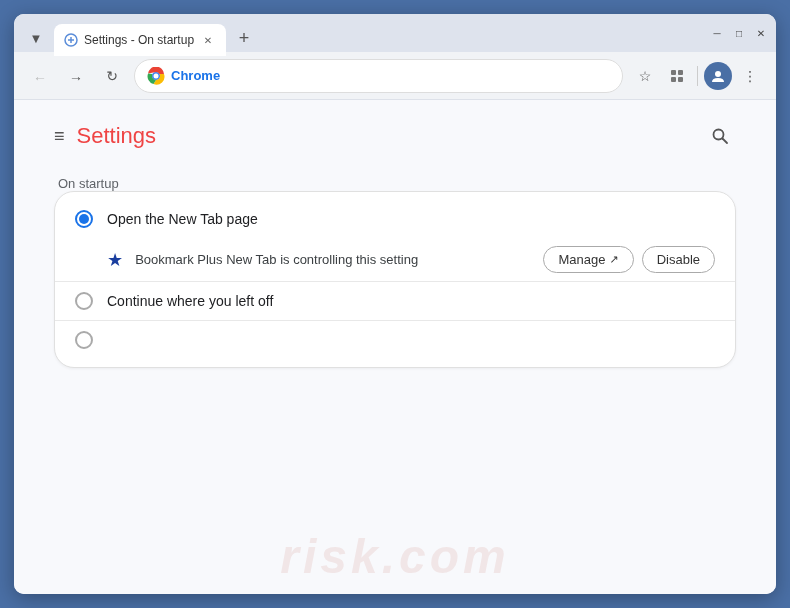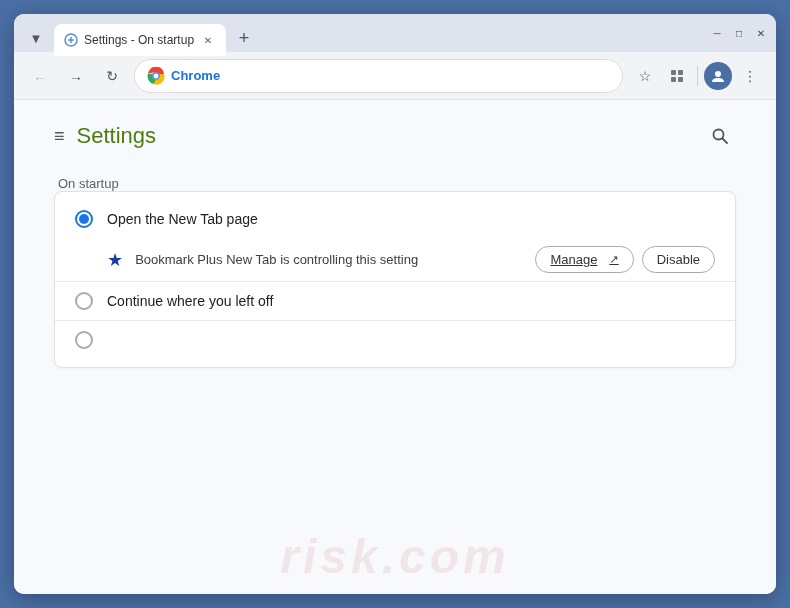--- a/index.html
+++ b/index.html
@@ -208,42 +208,42 @@
       gap: 12px;
     }
     .hamburger-icon {
       font-size: 18px;
       color: #555;
       cursor: pointer;
     }
     .settings-title {
       font-size: 22px;
       font-weight: 400;
-      color: #4d7c0f;
+      color: #ef4444;
     }
     .search-icon-btn {
       width: 32px;
       height: 32px;
       border-radius: 50%;
       display: flex;
       align-items: center;
       justify-content: center;
       font-size: 16px;
       color: #555;
       cursor: pointer;
     }
     .section-label {
       font-size: 13px;
       color: #5f6368;
       margin-bottom: 0;
       margin-left: 4px;
     }
     .card {
       background: #fff;
-      border-radius: 8px;
+      border-radius: 20px;
       border: 1px solid #e0e0e0;
       padding: 8px 0;
       box-shadow: 0 1px 3px rgba(0,0,0,0.05);
     }
     .option-row {
       display: flex;
       align-items: center;
       padding: 10px 20px;
       gap: 14px;
       cursor: pointer;
@@ -287,29 +287,28 @@
       color: #3c4043;
       flex: 1;
     }
     .extension-actions {
       display: flex;
       gap: 8px;
     }
     .btn-manage {
       display: flex;
       align-items: center;
-      gap: 12px;
+      gap: 4px;
       padding: 5px 14px;
       border: 1px solid #aaa;
       border-radius: 20px;
       font-size: 13px;
       color: #333;
       cursor: pointer;
       background: #fff;
-      text-decoration: underline;
     }
     .btn-disable {
       padding: 5px 14px;
       border: 1px solid #aaa;
       border-radius: 20px;
       font-size: 13px;
       color: #333;
       cursor: pointer;
       background: #fff;
     }

